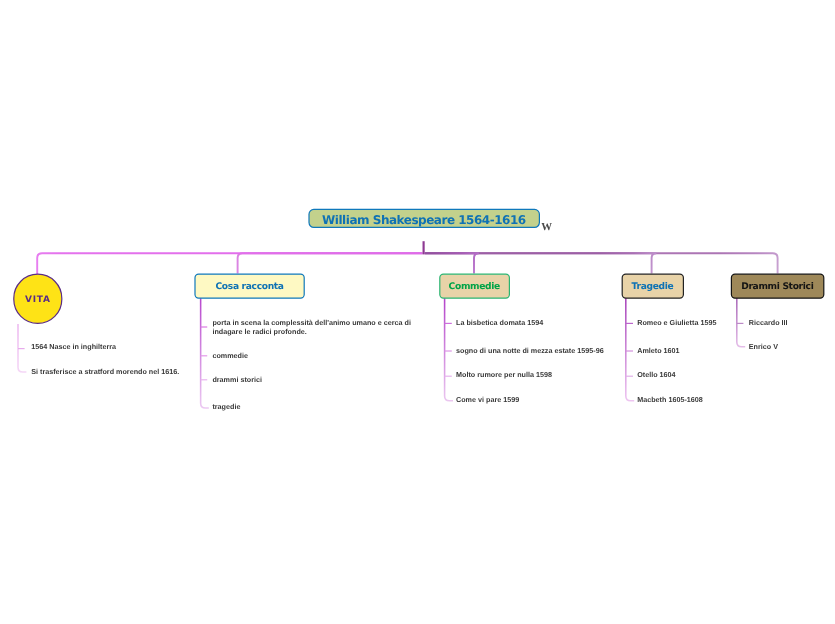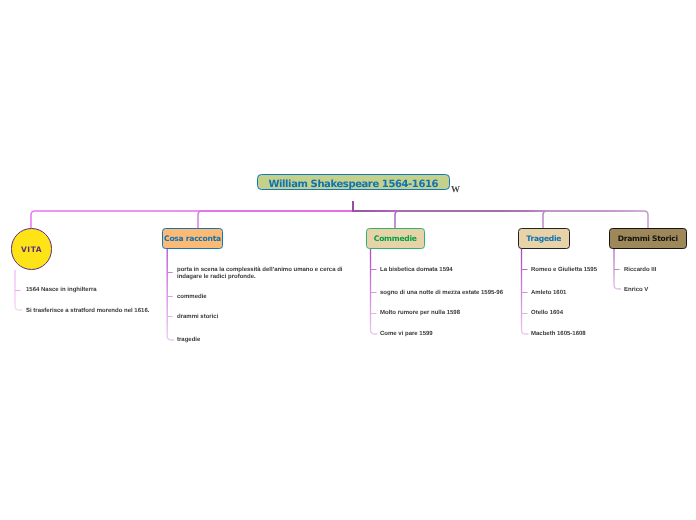--- a/index.html
+++ b/index.html
@@ -22,21 +22,21 @@
           font-family:"Liberation Serif",serif;font-size:9px;font-weight:bold;
           color:#4a4a4a;line-height:10px;text-align:center;}
 
   .branch{height:21px;border-radius:3.5px;}
   .branch span{font-size:7.6px;font-weight:bold;letter-spacing:-0.27px;}
 
   #b-vita{left:10.8px;top:228px;width:41.5px;height:41.5px;border-radius:50%;
           background:#fee316;border:1.3px solid #5b2d85;}
   #b-vita span{color:#5b2d85;font-size:7.5px;font-weight:bold;letter-spacing:0.6px;position:relative;top:1px;}
 
-  #b-cosa{left:162px;top:228px;width:61px;background:#fdba74;border:1.5px solid #0f78bb;}
+  #b-cosa{left:162px;top:228px;width:92px;background:#fef9c3;border:1.5px solid #0f78bb;}
   #b-cosa span{color:#0f72b4;}
 
   #b-commedie{left:366px;top:228px;width:58.5px;background:#e8d3a8;border:1.5px solid #2bb573;}
   #b-commedie span{color:#00a347;}
 
   #b-tragedie{left:518px;top:228px;width:51.5px;background:#e8d3a8;border:1.5px solid #232323;}
   #b-tragedie span{color:#0f72b4;}
 
   #b-drammi{left:609px;top:228px;width:77.5px;background:#9e8859;border:1.5px solid #141414;}
   #b-drammi span{color:#141414;}

